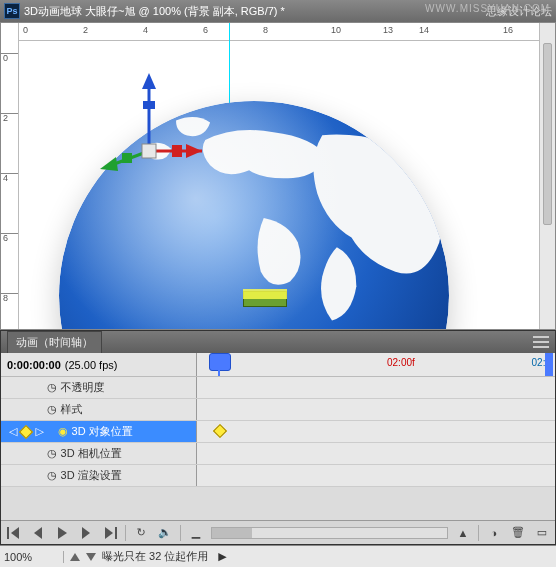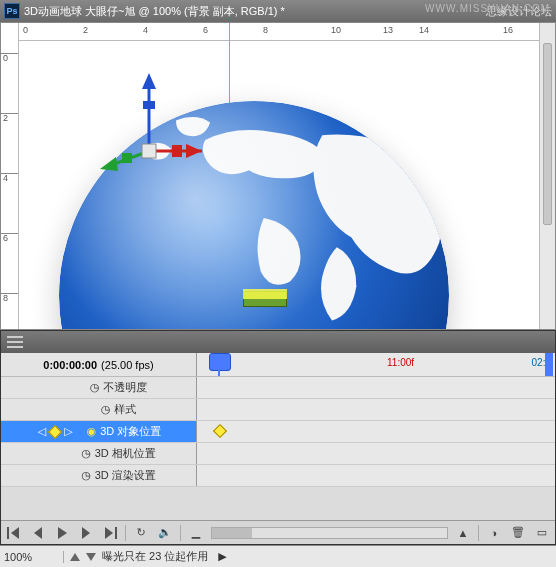--- a/index.html
+++ b/index.html
@@ -39,21 +39,21 @@
 
 
 .anim-panel{position:absolute;left:0;right:0;top:330px;bottom:22px;background:#d6d6d6;border:1px solid #333;display:flex;flex-direction:column;}
 .anim-header{height:22px;background:linear-gradient(#7a7a7a,#5e5e5e);display:flex;align-items:center;color:#eee;padding:0 6px;justify-content:space-between;}
 .anim-header .tab{background:#6a6a6a;padding:3px 8px;border:1px solid #444;}
 .menu-icon{width:16px;height:12px;display:flex;flex-direction:column;justify-content:space-between;}
 .menu-icon span{height:2px;background:#ccc;}
 
 .anim-body{flex:1;display:flex;flex-direction:column;background:#f1f1f1;}
 .time-row{height:24px;display:flex;border-bottom:1px solid #bbb;}
-.left-col{width:196px;border-right:1px solid #999;background:#e4e4e4;display:flex;align-items:center;padding:0 6px;gap:4px;justify-content:center;}
+.left-col{width:196px;border-right:1px solid #999;background:#e4e4e4;display:flex;align-items:center;padding:0 6px;gap:4px;}
 .right-col{flex:1;position:relative;background:#e8e8e8;}
 
 .time-ruler{position:absolute;inset:0;}
 .time-ruler .lbl{position:absolute;top:4px;font-size:10px;}
 .time-ruler .lbl.red{color:#c00;}
 .time-ruler .lbl.blue{color:#06a;}
 .playhead{position:absolute;left:18px;top:0;bottom:0;width:9px;z-index:3;}
 .playhead::before{content:"";position:absolute;top:0;left:-6px;width:20px;height:16px;background:#4a7aff;border:1px solid #2050cc;border-radius:3px;}
 .playhead::after{content:"";position:absolute;top:14px;bottom:0;left:3px;width:2px;background:#4a7aff;}
 
@@ -79,21 +79,21 @@
 .watermark{position:absolute;top:3px;right:6px;color:#bbb;font-size:10px;letter-spacing:1px;z-index:50;}
 </style>
 </head>
 <body>
 
 <div class="watermark">WWW.MISSYUAN.COM</div>
 
 <div class="titlebar">
   <div class="left">
     <div class="ps-icon">Ps</div>
-    <span>3D动画地球   大眼仔~旭 @ 100% (背景 副本, RGB/1) *</span>
+    <span>3D动画地球   大眼仔~旭 @ 100% (背景 副本, RGB/7) *</span>
   </div>
   <div class="right">思缘设计论坛</div>
 </div>
 
 <div class="canvas-area">
   <div class="ruler-v">
     <div class="tick" style="top:30px">0</div>
     <div class="tick" style="top:90px">2</div>
     <div class="tick" style="top:150px">4</div>
     <div class="tick" style="top:210px">6</div>
@@ -171,36 +171,37 @@
     <div class="selmark">
       <div class="base"></div>
         <div class="hl"></div>
     </div>
   </div>
   <div class="sb-v"></div>
 </div>
 
 <div class="anim-panel">
   <div class="anim-header">
+    <span class="tab">动画（时间轴）</span>
     <span class="menu-icon">
         <span></span>
         <span></span>
         <span></span>
       </span>
   </div>
   <div class="anim-body">
 
     <div class="time-row">
       <div class="left-col">
         <b>0:00:00:00</b>
         <span>(25.00 fps)</span>
       </div>
       <div class="right-col">
         <div class="time-ruler">
-          <span class="lbl red" style="left:190px">11:00f</span>
+          <span class="lbl red" style="left:190px">02:00f</span>
           <span class="lbl blue" style="right:4px">02:0</span>
           <div style="position:absolute;right:2px;top:0;bottom:0;width:8px;background:#4a7aff;"></div>
         </div>
         <div class="playhead"></div>
       </div>
     </div>
 
     <div class="prop-row">
       <div class="left-col" style="padding-left:46px">
         <span>◷</span>
@@ -289,15 +290,15 @@
     <span class="ctl-btn">◑</span>
     <span class="ctl-btn">🗑</span>
     <span class="ctl-btn">▭</span>
   </div>
 </div>
 
 <div class="statusbar">
   <span class="zoom">100%</span>
   <span class="tri"></span>
   <span class="tri dn"></span>
-  <span>曝光只在 23 位起作用</span>
+  <span>曝光只在 32 位起作用</span>
   <span style="margin-left:4px">▶</span>
 </div>
 
 </body></html>

